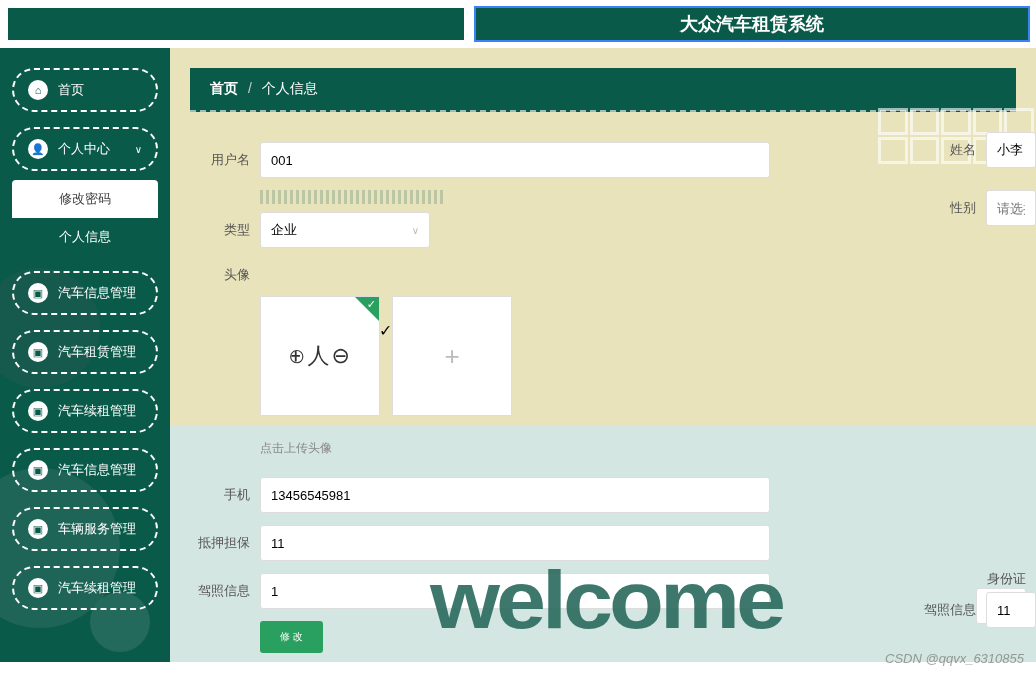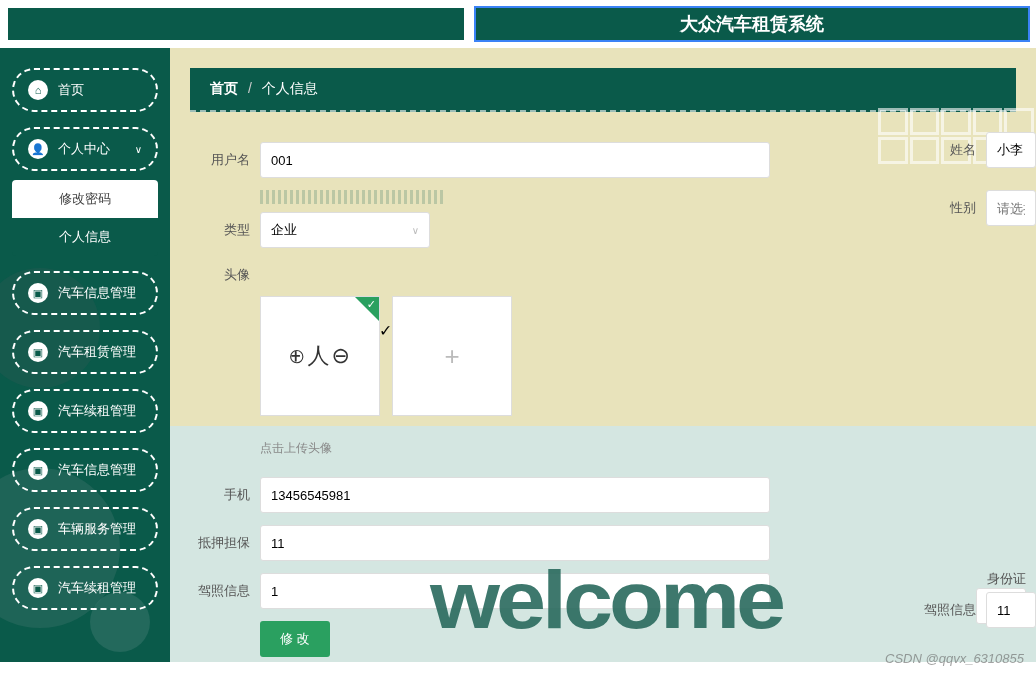--- a/index.html
+++ b/index.html
@@ -52,21 +52,21 @@
 .upload-box.selected::after { content: "✓"; position: absolute; top: 0; right: 0; width: 0; height: 0; border-left: 24px solid transparent; border-top: 24px solid #2aa060; }
 .upload-box.selected .check { position: absolute; top: 1px; right: 3px; color: #fff; font-size: 11px; z-index: 1; }
 .placeholder-img { font-size: 22px; color: #333; letter-spacing: 2px; }
 .upload-box.add { font-size: 26px; color: #bbb; cursor: pointer; }
 
 .lower { background: #d4e6e1; margin: 0 -20px; padding: 14px 20px 60px 20px; }
 .hint { font-size: 12px; color: #888; margin: 0 0 20px 70px; }
 
 .welcome-bg { position: absolute; bottom: 10px; left: 260px; font-size: 90px; font-weight: 900; color: #2a6a5e; letter-spacing: -4px; font-family: Arial Black, sans-serif; transform: scaleY(0.9); opacity: 0.9; pointer-events: none;}
 
-.submit-btn { background: #2aa060; color: #fff; border: none; padding: 9px 20px; border-radius: 3px; font-size: 13px; cursor: pointer; margin-left: 70px; position: relative; z-index: 2; }
+.submit-btn { background: #2aa060; color: #fff; border: none; padding: 9px 20px; border-radius: 3px; font-size: 10px; cursor: pointer; margin-left: 70px; position: relative; z-index: 2; }
 
 .watermark { position: absolute; bottom: 8px; right: 12px; color: rgba(100,100,100,0.6); font-size: 13px; font-style: italic; }
 
 .grid-deco { position: absolute; top: 58px; right: 0; width: 160px; height: 60px; }
 .grid-deco td { border: 3px solid rgba(255,255,255,0.6); width: 30px; height: 26px; }
 </style>
 </head>
 <body>
 
 <div class="topbar">

